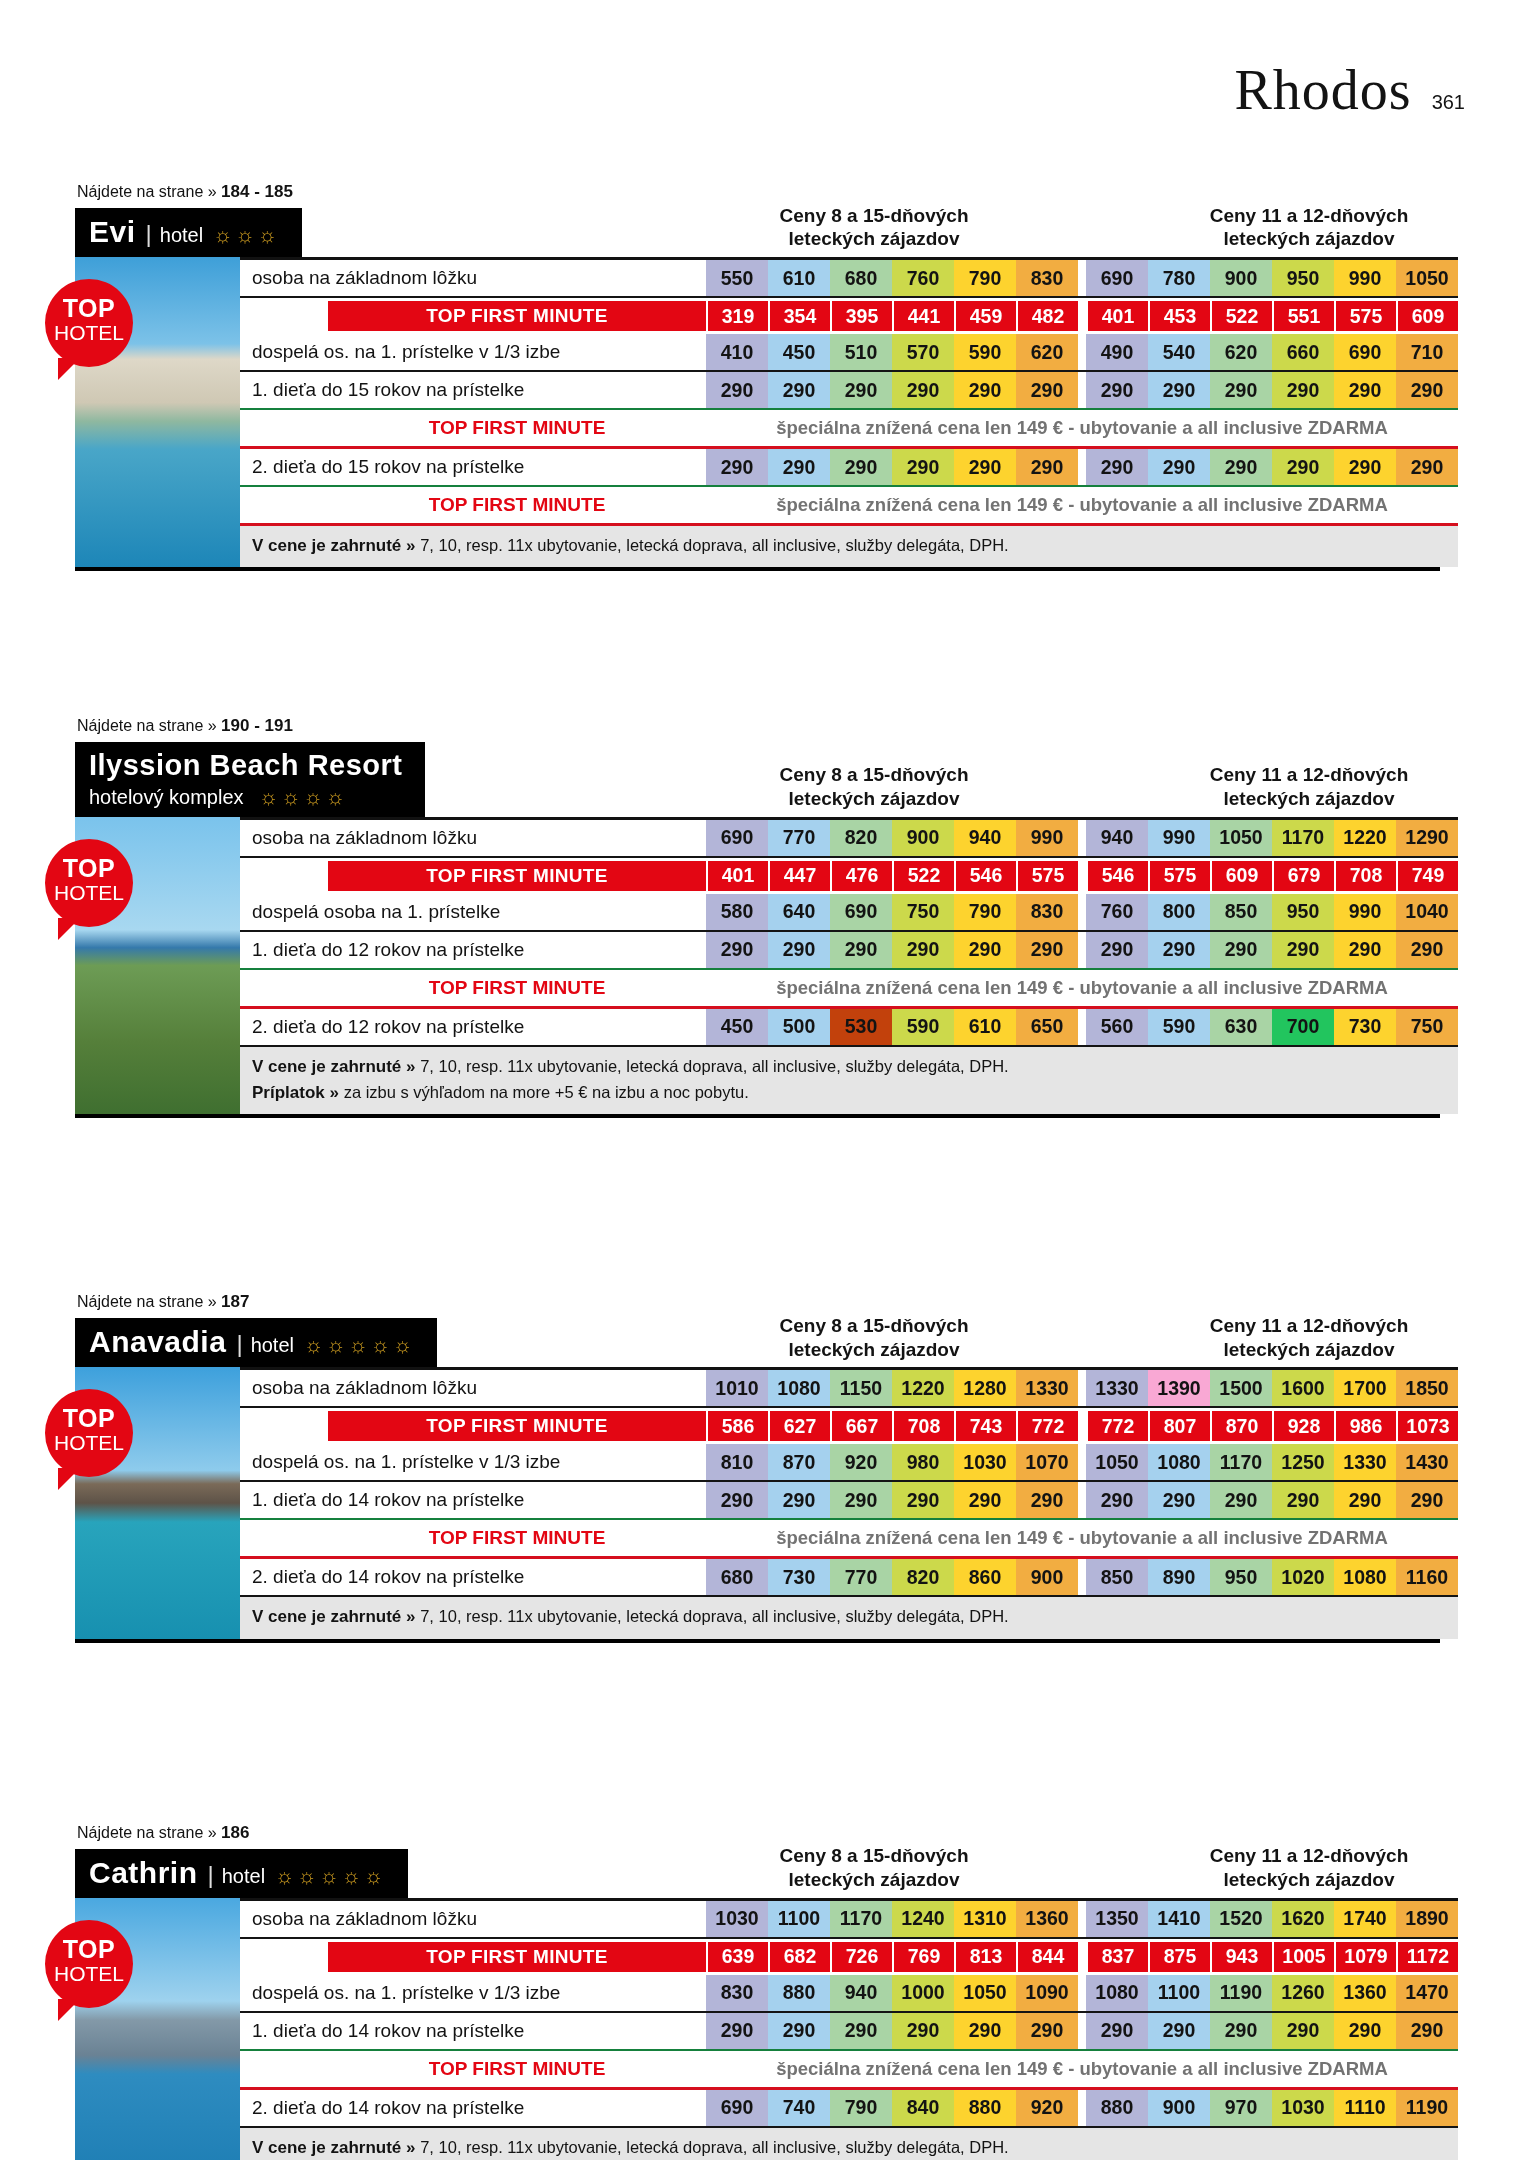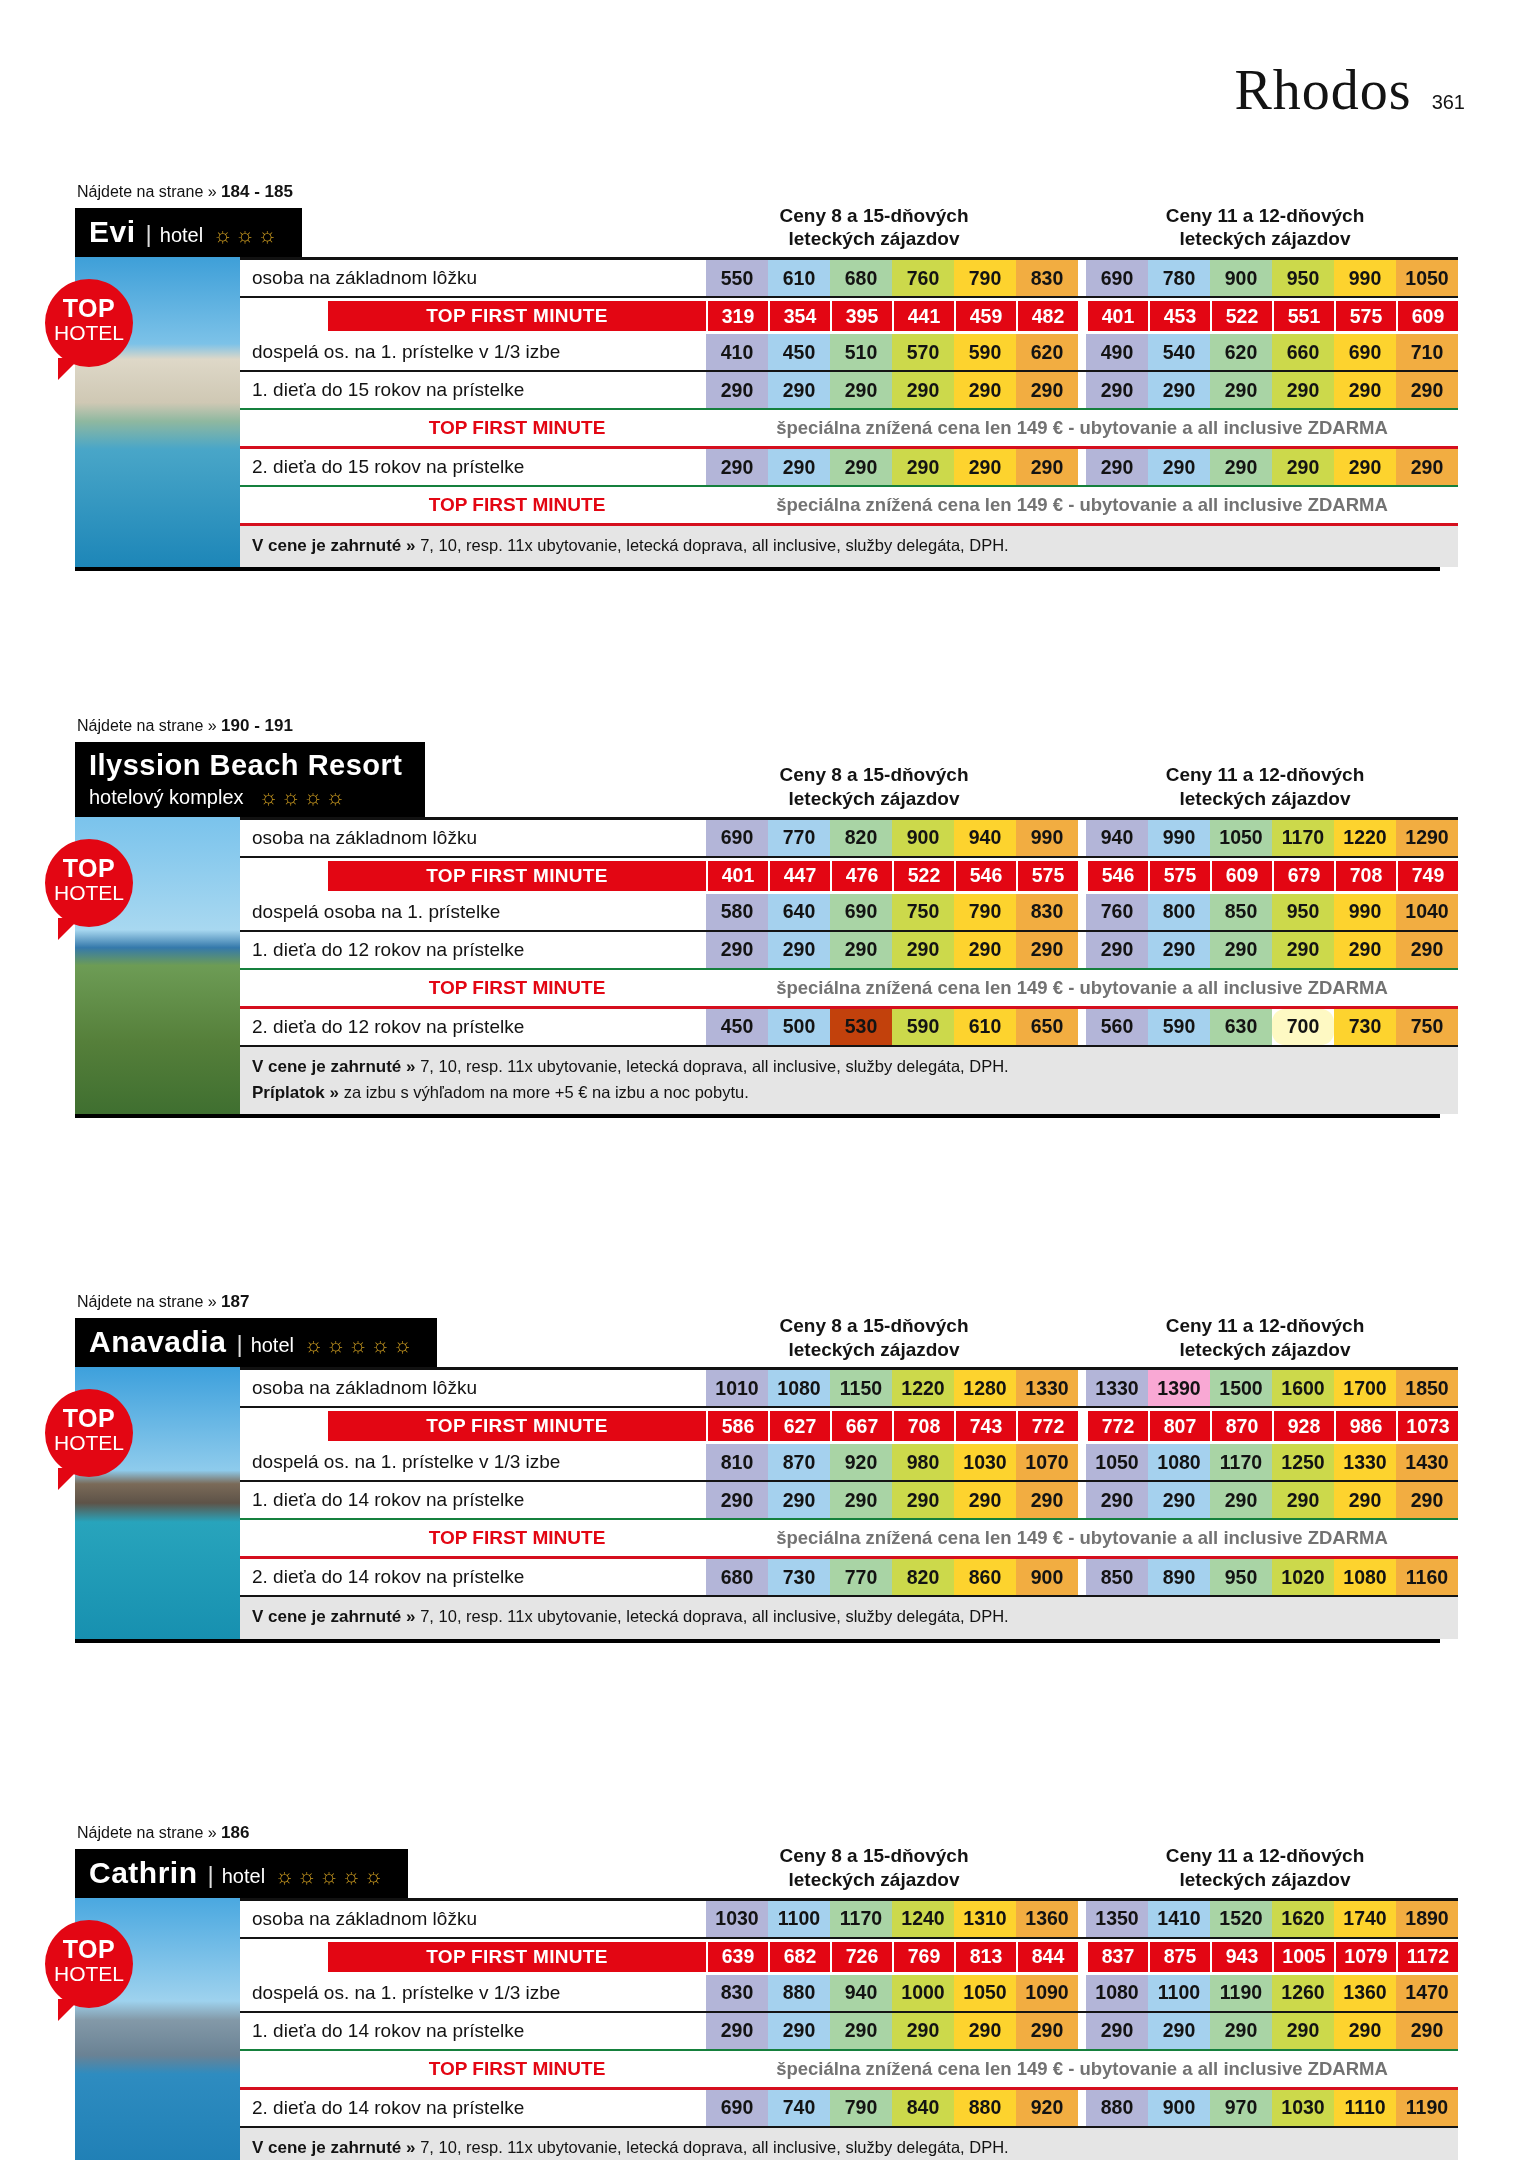--- a/index.html
+++ b/index.html
@@ -22,21 +22,21 @@
   .sec-header{position:relative;}
   .namebox{display:inline-block;background:#000;color:#fff;padding:7px 22px 8px 14px;vertical-align:bottom;}
   .hname{font-size:30px;font-weight:bold;letter-spacing:0.5px;}
   .namebox .divider{font-weight:300;font-size:24px;margin:0 8px 0 10px;color:#ddd;}
   .htype{font-size:20px;font-weight:300;}
   .stars{font-size:21px;letter-spacing:3px;margin-left:10px;}
   .namebox.two .hname{font-size:29px;display:block;line-height:1.15;}
   .namebox.two .line2{font-size:20px;font-weight:300;margin-top:2px;}
   .grp-header{position:absolute;bottom:6px;width:372px;text-align:center;font-weight:bold;font-size:19px;line-height:1.25;}
   .grp-header.g1{left:613px;}
-  .grp-header.g2{left:1004px;text-align:center;}
+  .grp-header.g2{left:1048px;text-align:center;}
   
   .sec-body{display:flex;width:1365px;border-bottom:4px solid #000;}
   .photo{width:165px;flex-shrink:0;position:relative;}
   .photo-img{position:absolute;inset:0;}
   .p-evi .photo-img{background:linear-gradient(180deg,#3e9fd8 0%,#7cc2e8 28%,#ded8c8 33%,#cfc8b4 47%,#8fb8a0 53%,#49a6c8 62%,#1d86b8 100%);}
   .p-ilyssion .photo-img{background:linear-gradient(180deg,#7ac3ec 0%,#a8d8f0 38%,#3579ab 44%,#6d9c55 50%,#557f3a 76%,#3f6f30 100%);}
   .p-anavadia .photo-img{background:linear-gradient(180deg,#3da0dc 0%,#8ecbec 38%,#7a6a58 43%,#5e5348 50%,#28a4bc 57%,#1790b0 100%);}
   .p-cathrin .photo-img{background:linear-gradient(180deg,#4aa8e0 0%,#9ed2ee 38%,#8399a8 45%,#6a8294 58%,#2e8cc0 65%,#1f7fb5 100%);}
   .badge{position:absolute;left:-30px;top:22px;width:88px;height:88px;border-radius:50%;
          background:#e30613;color:#fff;text-align:center;z-index:3;}
@@ -272,21 +272,21 @@
             <div class="label">2. dieťa do 12 rokov na prístelke</div>
             <div class="cell" style="background: rgb(179, 181, 216);">450</div>
             <div class="cell" style="background: rgb(165, 209, 238);">500</div>
             <div class="cell" style="background: #c2410c;">530</div>
             <div class="cell" style="background: rgb(204, 217, 75);">590</div>
             <div class="cell" style="background: rgb(253, 211, 46);">610</div>
             <div class="cell" style="background: rgb(242, 173, 65);">650</div>
             <div class="cell grp2-first" style="background: rgb(179, 181, 216);">560</div>
             <div class="cell" style="background: rgb(165, 209, 238);">590</div>
             <div class="cell" style="background: rgb(169, 212, 165);">630</div>
-            <div class="cell" style="background: #fef9c3; border-radius: 13px;">700</div>
+            <div class="cell" style="background: #22c55e;">700</div>
             <div class="cell" style="background: rgb(253, 211, 46);">730</div>
             <div class="cell" style="background: rgb(242, 173, 65);">750</div>
           </div>
           <div class="tfooter">
             <div><b>V cene je zahrnuté » </b><span>7, 10, resp. 11x ubytovanie, letecká doprava, all inclusive, služby delegáta, DPH.</span></div>
             <div><b>Príplatok » </b><span>za izbu s výhľadom na more +5 € na izbu a noc pobytu.</span></div>
           </div>
         </div>
       </div>
     </section>

